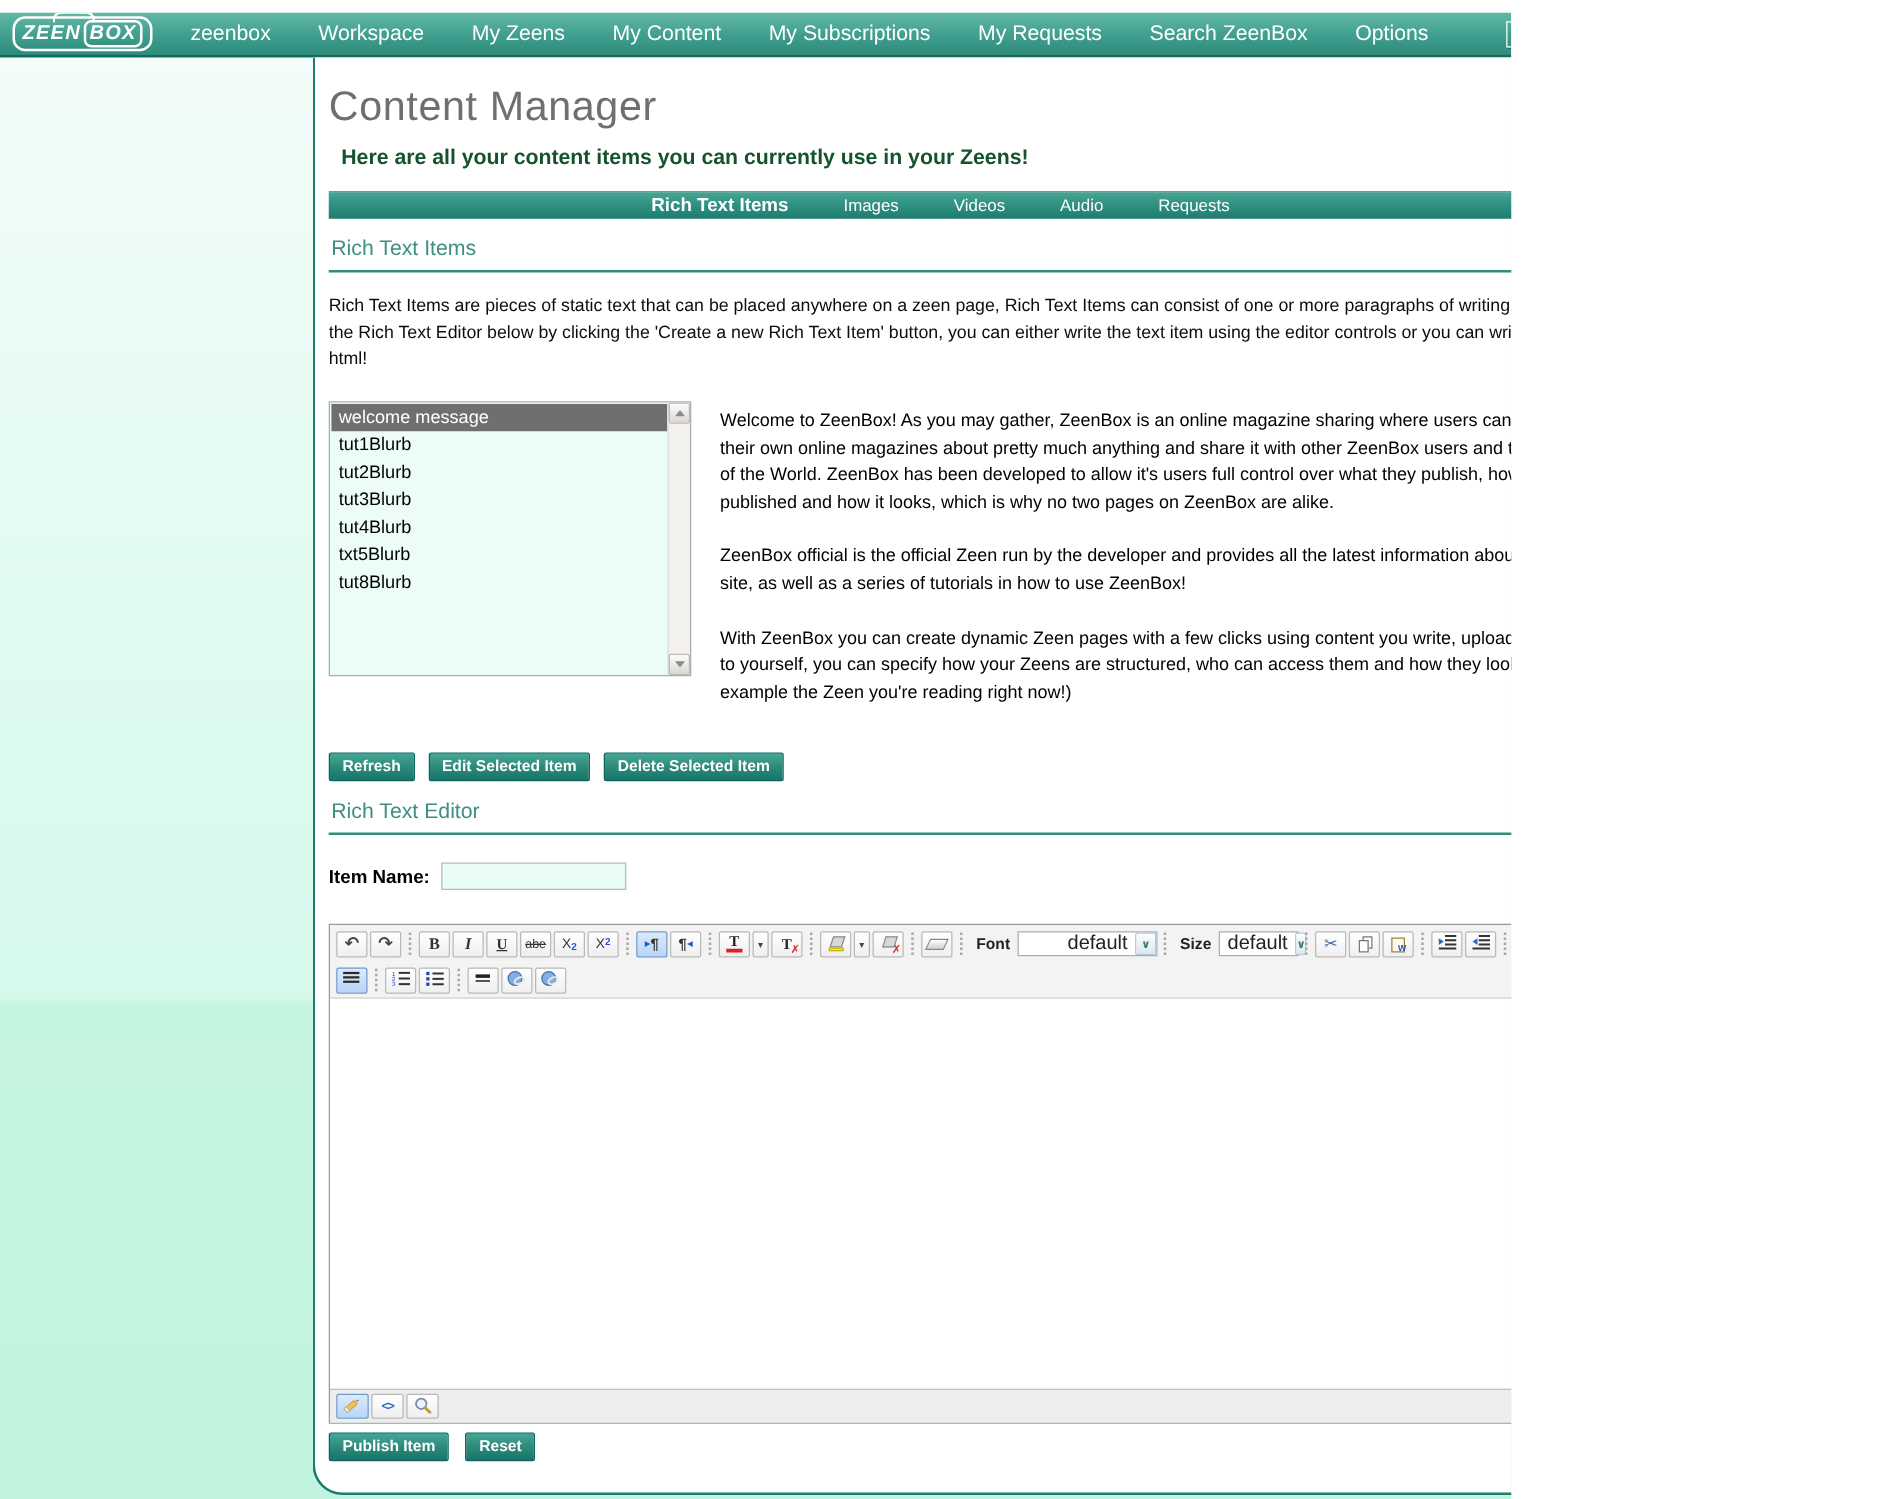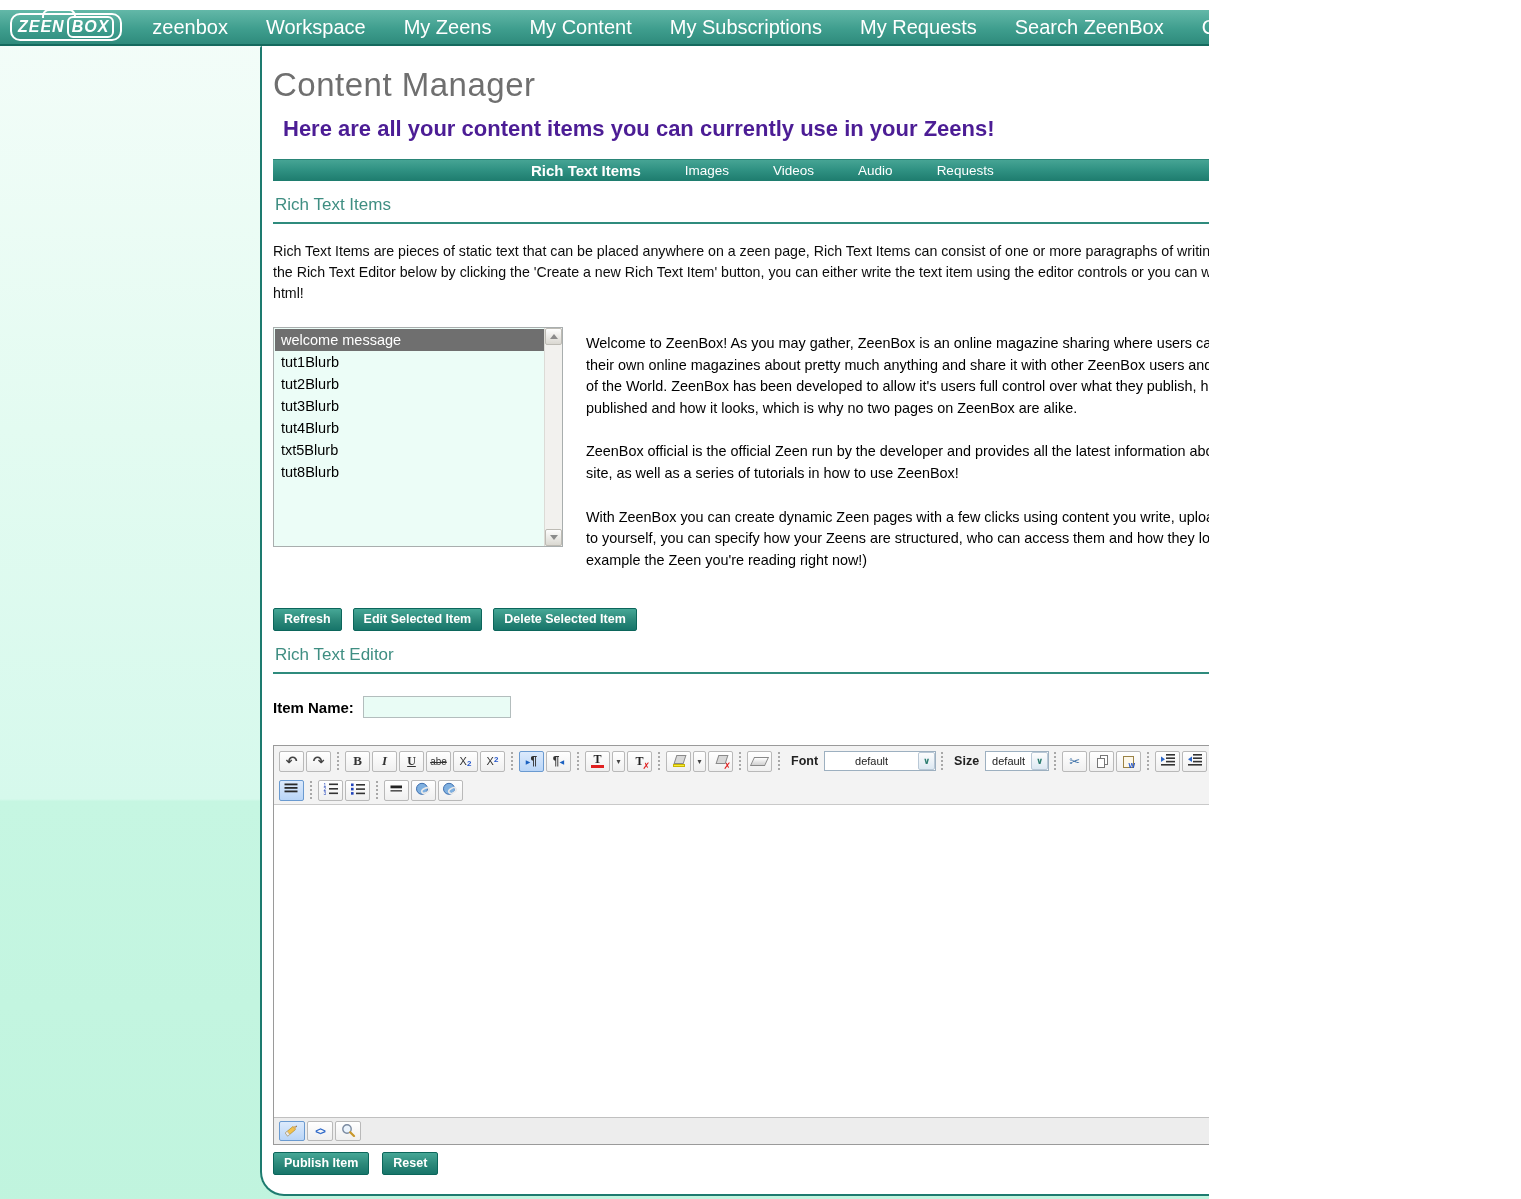--- a/index.html
+++ b/index.html
@@ -11,31 +11,31 @@
   .navbar{position:absolute;left:0;top:0;width:100%;height:34px;
     background:linear-gradient(180deg,#63b8a8 0%,#3f9e8e 55%,#2e8b7c 100%);
     border-bottom:2px solid #156a5e;display:flex;align-items:center;color:#fff;}
   .logo{display:flex;align-items:center;margin-left:10px;border:2px solid #fff;border-radius:10px;
     padding:1px 6px;position:relative;font-weight:bold;font-style:italic;letter-spacing:1px;}
   .logo::after{content:"";position:absolute;top:-6px;left:30px;width:30px;height:7px;
     border:2px solid #fff;border-bottom:none;border-radius:7px 7px 0 0;}
   .logo .lz{color:#fff;font-size:16px;}
   .logo .lb{color:#fff;font-size:16px;border:2px solid #fff;border-radius:6px;padding:0 3px;margin-left:2px;}
   .nav-items{display:flex;align-items:center;gap:38px;margin-left:30px;}
-  .nav-item{font-size:20px;color:#fff;cursor:pointer;white-space:nowrap;}
+  .nav-item{font-size:17px;color:#fff;cursor:pointer;white-space:nowrap;}
   .logout-btn{margin-left:24px;background:transparent;color:#fff;font-size:13px;
     border:1px solid #fff;box-shadow:1px 1px 0 rgba(0,0,0,.35);padding:2px 9px;cursor:pointer;
     font-family:inherit;}
 
   
-  .panel{position:absolute;left:260px;top:36px;width:1022px;height:1150px;background:#fff;
+  .panel{position:absolute;left:250px;top:36px;width:1022px;height:1150px;background:#fff;
     border:2px solid #1d7b6f;border-top:none;border-radius:2px 2px 24px 24px;box-sizing:border-box;
     padding:18px 11px 0 11px;}
   h1.page-title{margin:2px 0 0 0;font-size:33px;font-weight:400;color:#6f6f6f;letter-spacing:.5px;}
-  .subtitle{margin:12px 0 0 10px;font-size:22px;font-weight:bold;color:#4c1d95;}
+  .subtitle{margin:12px 0 0 10px;font-size:17px;font-weight:bold;color:#14532d;}
 
   
   .tabstrip{margin-top:17px;height:21px;display:flex;align-items:center;
     background:linear-gradient(180deg,#46a494 0%,#2f9182 48%,#1e7c6e 100%);
     border-top:1px solid #2a8577;}
   .tab{color:#fff;cursor:pointer;font-size:13.5px;white-space:nowrap;}
   .tab.active{font-weight:bold;font-size:15px;}
   .tab:first-child{margin-left:258px;}
   .tab + .tab{margin-left:44px;}
 
@@ -106,21 +106,21 @@
     font-family:"DejaVu Sans",sans-serif;}
   .ddv{font-size:8px;color:#444;font-family:"DejaVu Sans",sans-serif;}
   .hl-ic{display:block;width:12px;height:12px;position:relative;}
   .hl-ic::before{content:"";position:absolute;left:2px;top:0;width:8px;height:7px;background:#d8d8d8;
     border:1px solid #8a8a8a;transform:skewX(-18deg);}
   .hl-ic.yellow::after{content:"";position:absolute;left:0;bottom:0;width:12px;height:3px;background:#f6ec34;border:1px solid #c9b500;box-sizing:border-box;}
   .ig-eraser{display:block;width:13px;height:7px;background:linear-gradient(180deg,#fff,#d0d0d0);
     border:1px solid #888;transform:skewX(-25deg);}
   .tb-label{font-weight:bold;font-size:12.5px;color:#222;margin:0 6px;flex:none;text-align:right;}
   .tb-select{display:flex;align-items:center;border:1px solid #9db0c0;background:#fff;height:20px;box-sizing:border-box;flex:none;cursor:pointer;}
-  .tb-select .val{padding:0 6px;font-size:11px;color:#222;flex:1;text-align:center;}
+  .tb-select .val{padding:0 6px;font-size:16px;color:#222;flex:1;text-align:right;}
   .tb-select .arrow{width:17px;height:18px;border:1px solid #b9c8d6;border-radius:2px;margin-right:0;
     background:linear-gradient(180deg,#fdfdfd,#dce8f2);display:flex;align-items:center;justify-content:center;
     color:#2c7d70;font-size:9px;font-weight:bold;box-sizing:border-box;}
   .sel-font{width:112px;}
   .sel-size{width:64px;}
   .ig-cut{font-size:13px;color:#3a6ea5;font-family:"DejaVu Sans",sans-serif;}
   .ig-copy{display:block;width:12px;height:13px;position:relative;}
   .ig-copy::before{content:"";position:absolute;left:4px;top:0;width:6px;height:8px;border:1px solid #777;background:#fff;}
   .ig-copy::after{content:"";position:absolute;left:1px;top:3px;width:6px;height:8px;border:1px solid #777;background:#fff;}
   .ig-paste{display:block;width:13px;height:13px;position:relative;}

